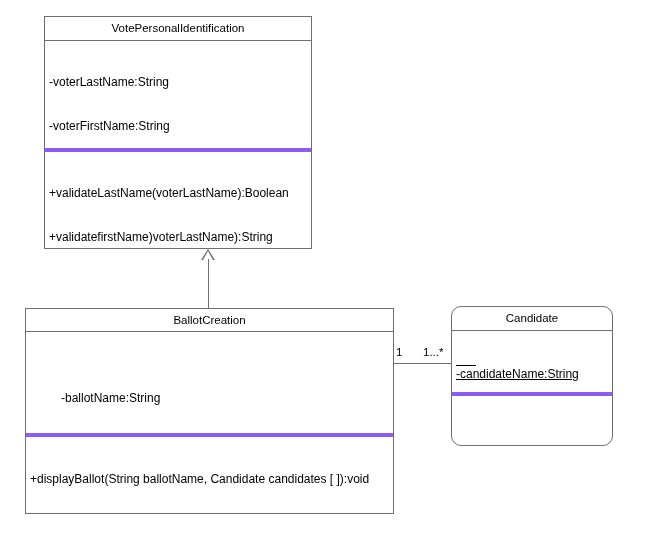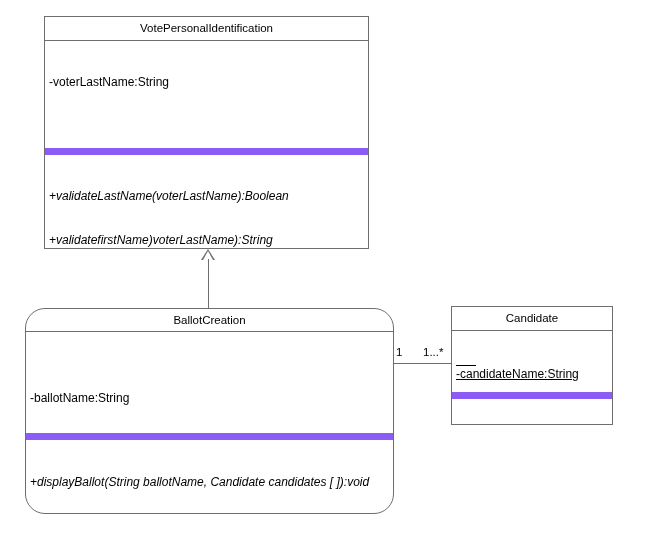--- a/index.html
+++ b/index.html
@@ -48,22 +48,21 @@
   .compartment {
     box-sizing: border-box;
     padding: 0 4px;
     font-size: 12px;
     line-height: 14.6px;
     color: #000;
     white-space: pre;
     overflow: hidden;
   }
   .compartment + .compartment {
-    border-top: 7px solid #8b5cf6;
-    font-style: italic;
+    border-top: 4px solid #8b5cf6;
   }
   .compartment .member {
     display: block;
     white-space: pre;
   }
   .compartment.pad-top-lg { padding-top: 30px; }
   .compartment.pad-top-md { padding-top: 6px; }
   .compartment.pad-top-sm { padding-top: 5px; }
   .compartment.pad-top-xs { padding-top: 7px; }
 
@@ -107,24 +106,25 @@
     line-height: 13px;
     color: #000;
     white-space: nowrap;
   }
 </style>
 </head>
 <body>
 
 <div id="canvas">
 
-  <div class="uml-class" style="left:44px; top:16px; width:325px; height:233px;">
+  <div class="uml-class" style="left:44px; top:16px; width:268px; height:233px;">
     <div class="class-title" style="height:24px;">VotePersonalIdentification</div>
     <div class="compartment pad-top-sm" style="height:107px;">
       <span class="member">-voterLastName:String</span>
+      <span class="member">-voterFirstName:String</span>
       
       
       
       
       
     </div>
     <div class="compartment pad-top-sm" style="height:100px;">
       <span class="member">+validateLastName(voterLastName):Boolean</span>
       <span class="member">+validatefirstName)voterLastName):String</span>
       
@@ -133,37 +133,37 @@
       
     </div>
   </div>
 
   <div class="gen-triangle" style="left:208px; top:249px;">
     <span class="tri-outer"></span>
     <span class="tri-inner"></span>
   </div>
   <div class="line v" style="left:208px; top:259px; height:49px;"></div>
 
-  <div class="uml-class" style="left:25px; top:308px; width:369px; height:206px;border-radius:20px;">
+  <div class="uml-class" style="left:25px; top:308px; width:369px; height:206px;">
     <div class="class-title" style="height:23px;">BallotCreation</div>
-    <div class="compartment pad-top-lg" style="height:101px;">
+    <div class="compartment pad-top-lg" style="height:101px;margin-left:31px;">
       <span class="member">-ballotName:String</span>
       
     </div>
     <div class="compartment pad-top-md" style="height:80px;">
       <span class="member">+displayBallot(String ballotName, Candidate candidates [ ]):void</span>
       
     </div>
   </div>
 
   <div class="line h" style="left:393px; top:363px; width:59px;"></div>
   <div class="multiplicity" style="left:396px; top:346px;">1</div>
   <div class="multiplicity" style="left:423px; top:346px;">1...*</div>
 
-  <div class="uml-class" style="left:451px; top:306px; width:162px; height:119px;">
+  <div class="uml-class" style="left:451px; top:306px; width:162px; height:140px;border-radius:10px;">
     <div class="class-title" style="height:24px;">Candidate</div>
     <div class="compartment pad-top-xs" style="height:61px;text-decoration:underline;">
       <span class="member">-candidateName:String</span>
       
     </div>
     <div class="compartment" style="height:32px;"></div>
   </div>
 
 </div>
 

